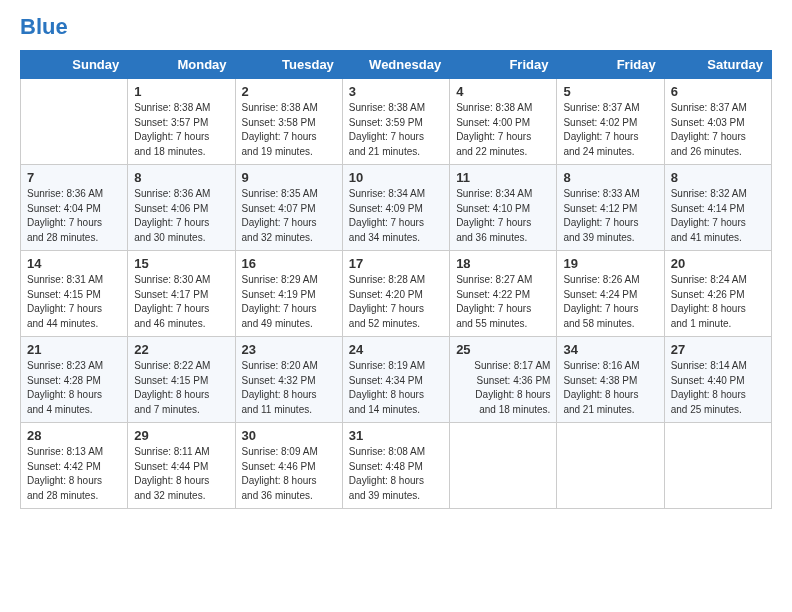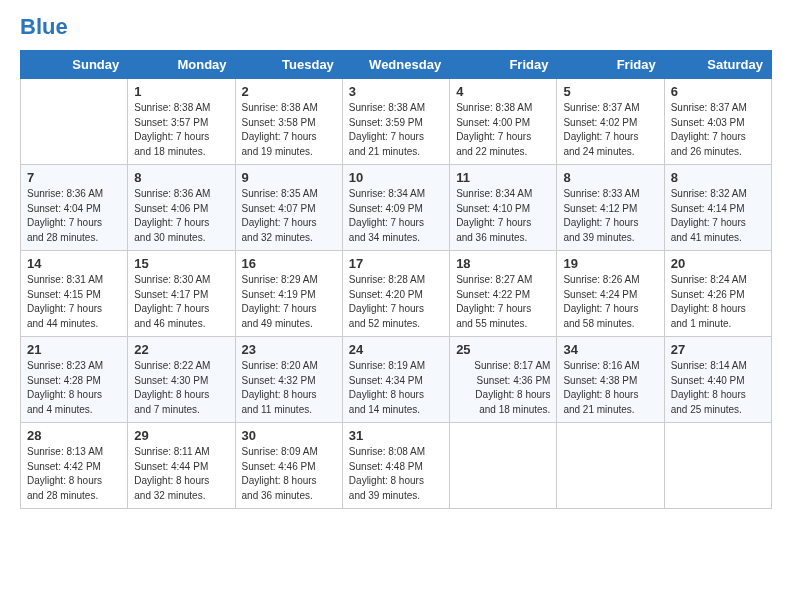--- a/index.html
+++ b/index.html
@@ -238,21 +238,21 @@
       <tr>
         <td>
           <span class="day-number">21</span>
           <div class="day-info" style="white-space: pre-line;">Sunrise: 8:23 AM
 Sunset: 4:28 PM
 Daylight: 8 hours and 4 minutes.</div>
         </td>
         <td>
           <span class="day-number">22</span>
           <div class="day-info" style="white-space: pre-line;">Sunrise: 8:22 AM
-Sunset: 4:30 PM
+Sunset: 4:15 PM
 Daylight: 8 hours and 7 minutes.</div>
         </td>
         <td>
           <span class="day-number">23</span>
           <div class="day-info" style="white-space: pre-line;">Sunrise: 8:20 AM
 Sunset: 4:32 PM
 Daylight: 8 hours and 11 minutes.</div>
         </td>
         <td>
           <span class="day-number">24</span>

